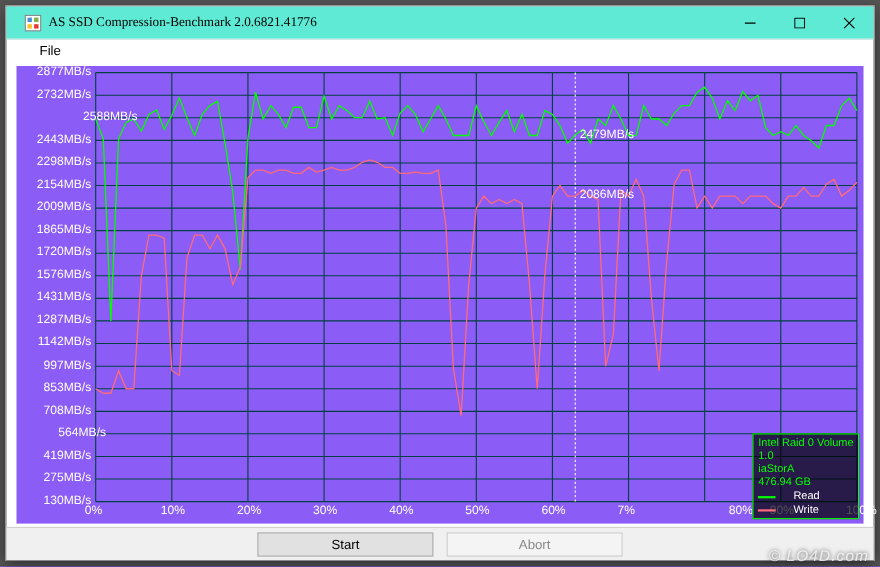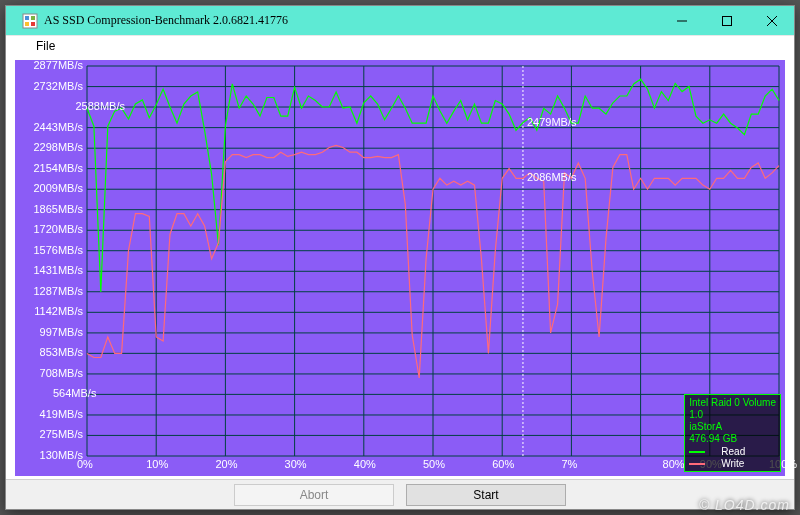--- a/index.html
+++ b/index.html
@@ -240,19 +240,19 @@
         <span>Read</span>
       </div>
       <div class="row">
         <span class="swatch" style="background:#ff6a7a"></span>
         <span>Write</span>
       </div>
     </div>
   </div>
 
   <div class="buttons">
+    <div class="btn">Start</div>
     <div class="btn disabled">Abort</div>
-    <div class="btn">Start</div>
   </div>
 
 </div>
 
 <div class="watermark">© LO4D.com</div>
 
 </body></html>

